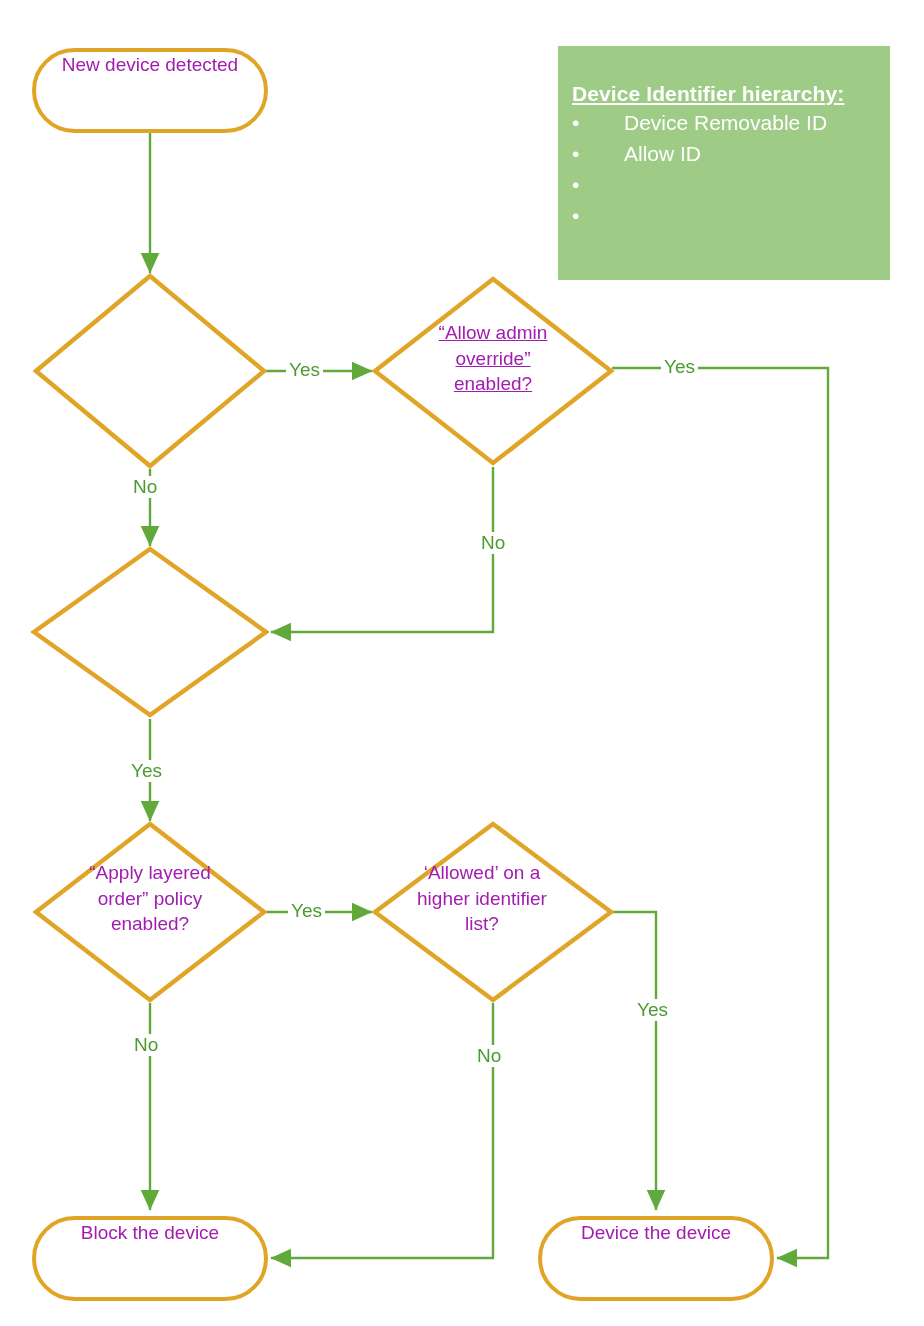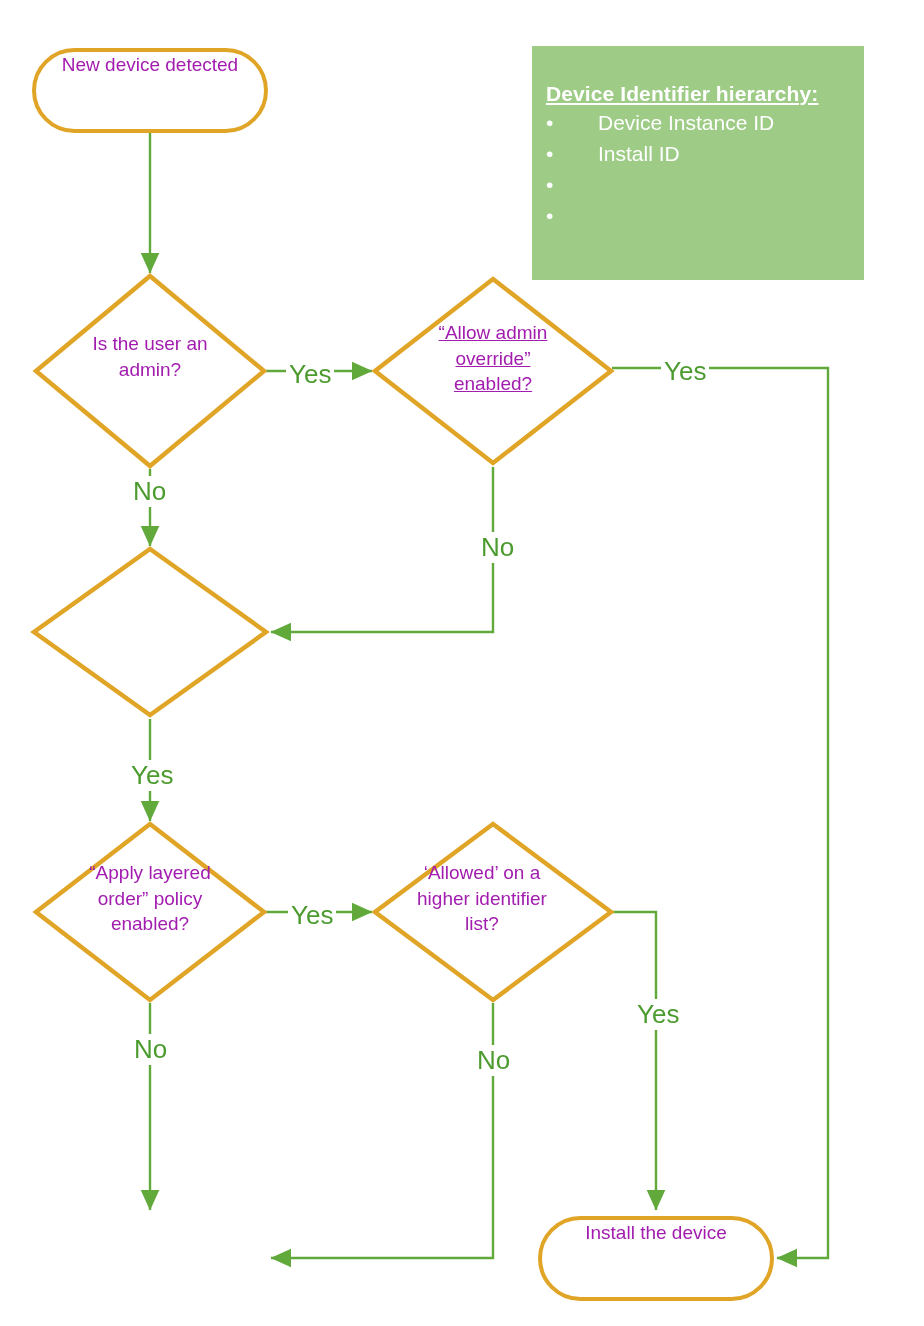--- a/index.html
+++ b/index.html
@@ -40,21 +40,21 @@
     border: 4px solid #E0A526;
     border-radius: 46px;
     background: #ffffff;
   }
   .diamond-label {
     pointer-events: none;
   }
   .edge-label {
     position: absolute;
     color: #4c9b2f;
-    font-size: 26px;
+    font-size: 19px;
     background: #ffffff;
     padding: 0 3px;
     white-space: nowrap;
   }
   .legend {
     position: absolute;
     background: #9ECC87;
     color: #ffffff;
     box-sizing: border-box;
   }
@@ -123,29 +123,28 @@
       <polygon points="150,549 266,632 150,715 34,632"></polygon>
       <polygon points="150,824 264,912 150,1000 36,912"></polygon>
       <polygon points="493,824 611,912 493,1000 375,912"></polygon>
     </g>
   </svg>
 
   <div class="node terminal" style="left:32px; top:48px; width:236px; height:85px;">
     <span>New device detected</span>
   </div>
 
+  <div class="node terminal" style="left:32px; top:1216px; width:236px; height:85px;">
+    <span>Block the device</span>
+  </div>
 
   <div class="node terminal" style="left:538px; top:1216px; width:236px; height:85px;">
-    <span>Install the device</span>
-  </div>
-
-  <div class="node diamond-label" style="left:56px; top:331px; width:188px; height:80px;">
-    <span>Is the user an
-admin?</span>
-  </div>
+    <span>Device the device</span>
+  </div>
+
 
   <div class="node diamond-label" style="left:401px; top:320px; width:184px; height:104px;text-decoration:underline;">
     <span>“Allow admin
 override”
 enabled?</span>
   </div>
 
 
   <div class="node diamond-label" style="left:58px; top:860px; width:184px; height:104px;">
     <span>“Apply layered
@@ -170,30 +169,30 @@
   <div class="edge-label" style="left:128px; top:760px;">Yes</div>
 
   <div class="edge-label" style="left:288px; top:900px;">Yes</div>
 
   <div class="edge-label" style="left:131px; top:1034px;">No</div>
 
   <div class="edge-label" style="left:634px; top:999px;">Yes</div>
 
   <div class="edge-label" style="left:474px; top:1045px;">No</div>
 
-  <div class="legend" style="left:532px; top:46px; width:332px; height:234px; padding:36px 12px 0 14px;">
+  <div class="legend" style="left:558px; top:46px; width:332px; height:234px; padding:36px 12px 0 14px;">
     <div class="legend-title">Device Identifier hierarchy:</div>
     <ul class="legend-list">
       <li>
         <span class="legend-bullet">•</span>
-        <span>Device Instance ID</span>
-      </li>
-      <li>
-        <span class="legend-bullet">•</span>
-        <span>Install ID</span>
+        <span>Device Removable ID</span>
+      </li>
+      <li>
+        <span class="legend-bullet">•</span>
+        <span>Allow ID</span>
       </li>
       <li>
         <span class="legend-bullet">•</span>
       </li>
       <li>
         <span class="legend-bullet">•</span>
       </li>
     </ul>
   </div>
 

